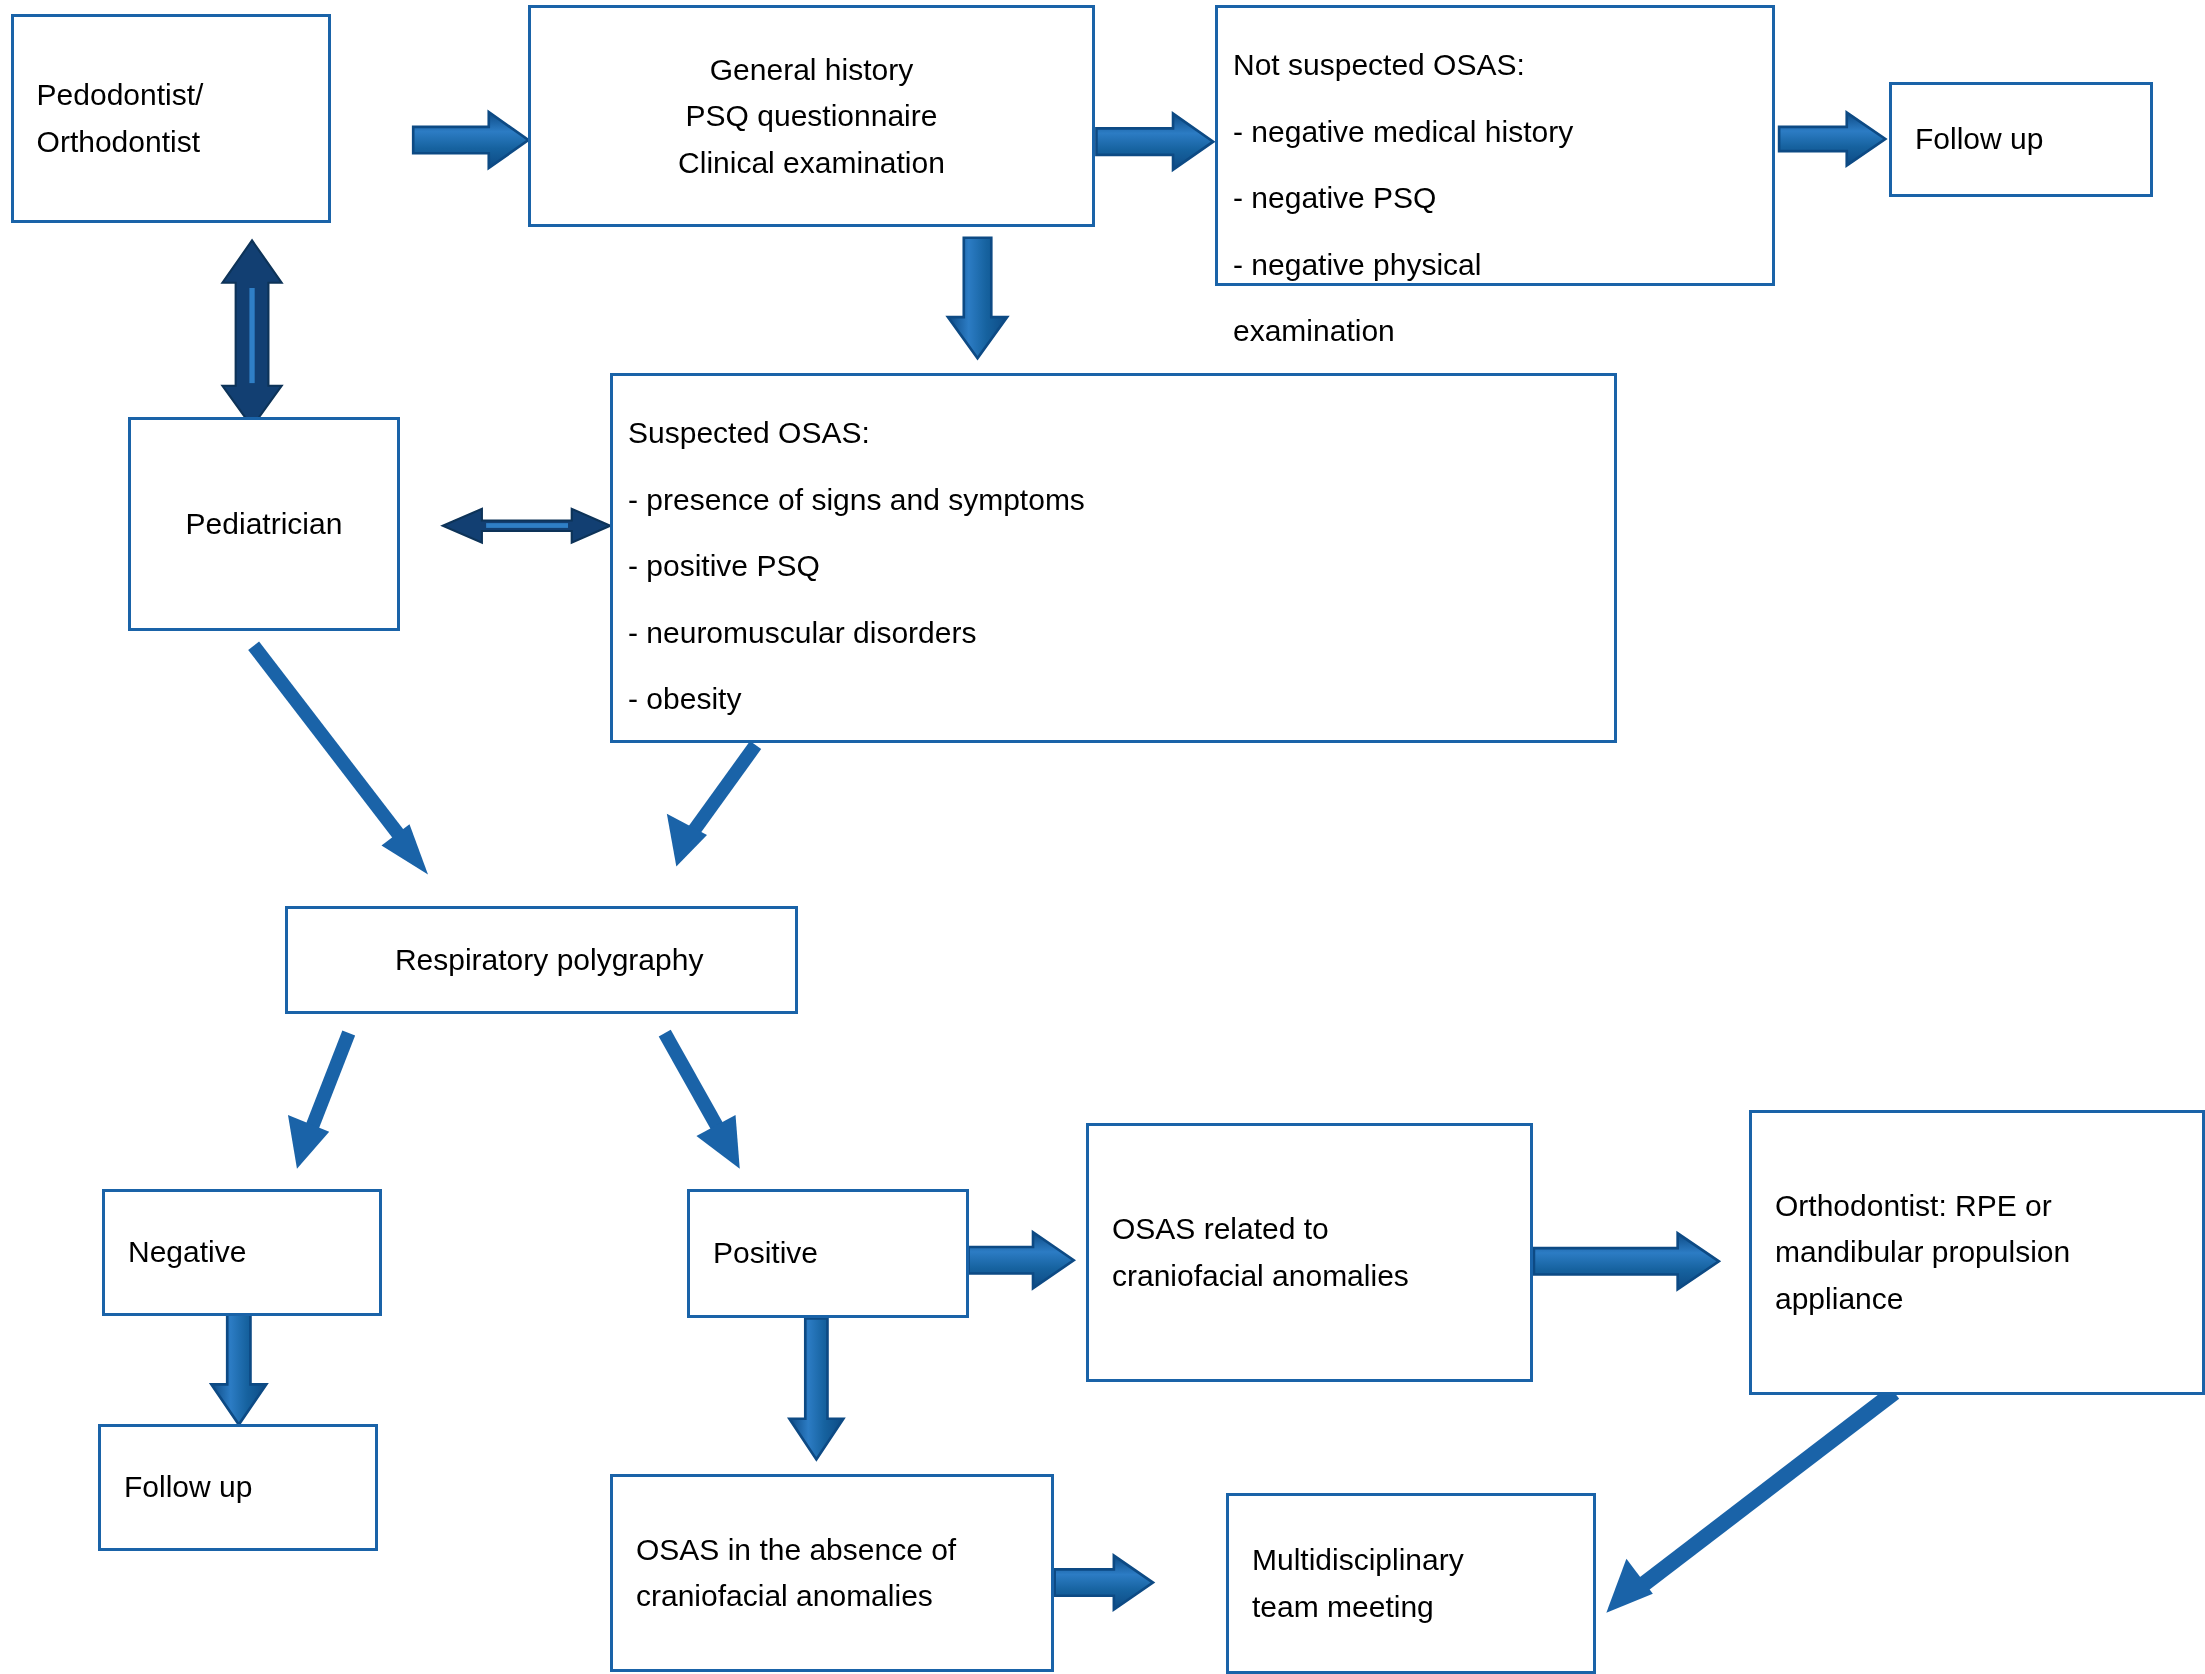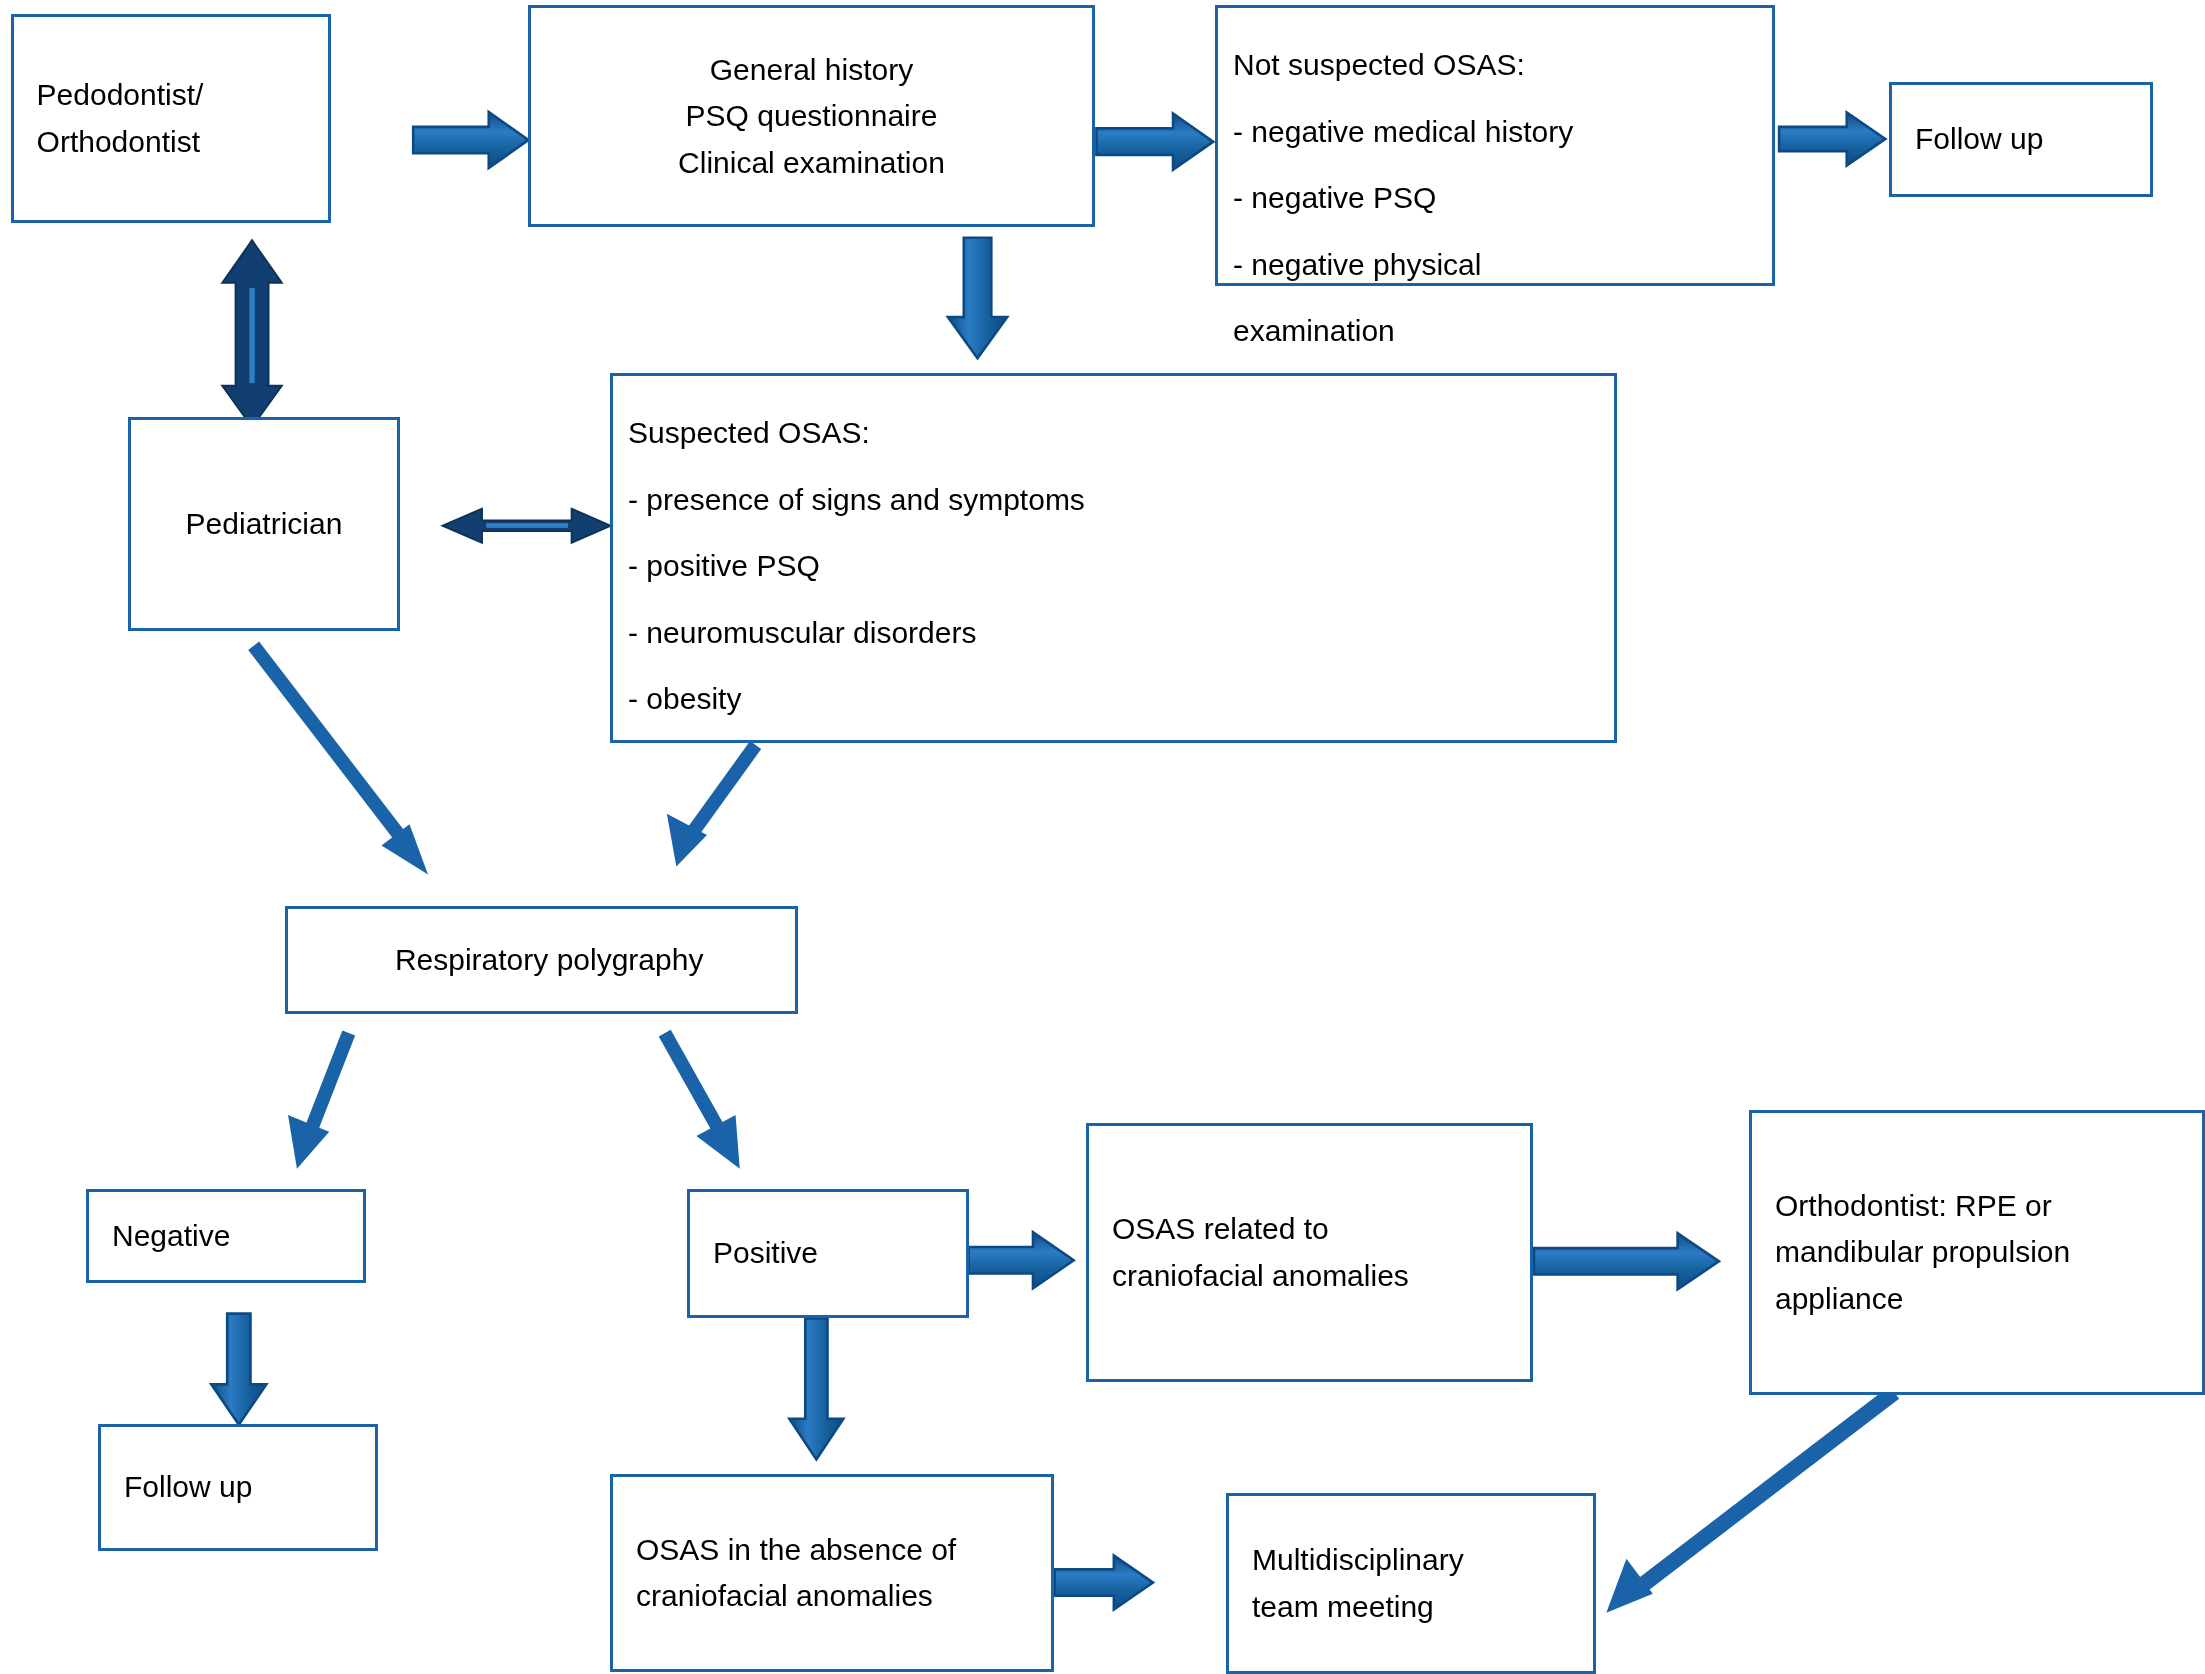--- a/index.html
+++ b/index.html
@@ -166,21 +166,21 @@
     <div class="txt">- presence of signs and symptoms</div>
     <div class="txt">- positive PSQ</div>
     <div class="txt">- neuromuscular disorders</div>
     <div class="txt">- obesity</div>
   </div>
 
   <div class="node center" style="left:285px; top:906px; width:513px; height:108px;padding-left:28px;">
     <div class="txt">Respiratory polygraphy</div>
   </div>
 
-  <div class="node lefty" style="left:86px; top:1189px; width:280px; height:94px;">
+  <div class="node lefty" style="left:102px; top:1189px; width:280px; height:127px;">
     <div class="txt">Negative</div>
   </div>
 
   <div class="node lefty" style="left:98px; top:1424px; width:280px; height:127px;">
     <div class="txt">Follow up</div>
   </div>
 
   <div class="node lefty" style="left:687px; top:1189px; width:282px; height:129px;">
     <div class="txt">Positive</div>
   </div>

